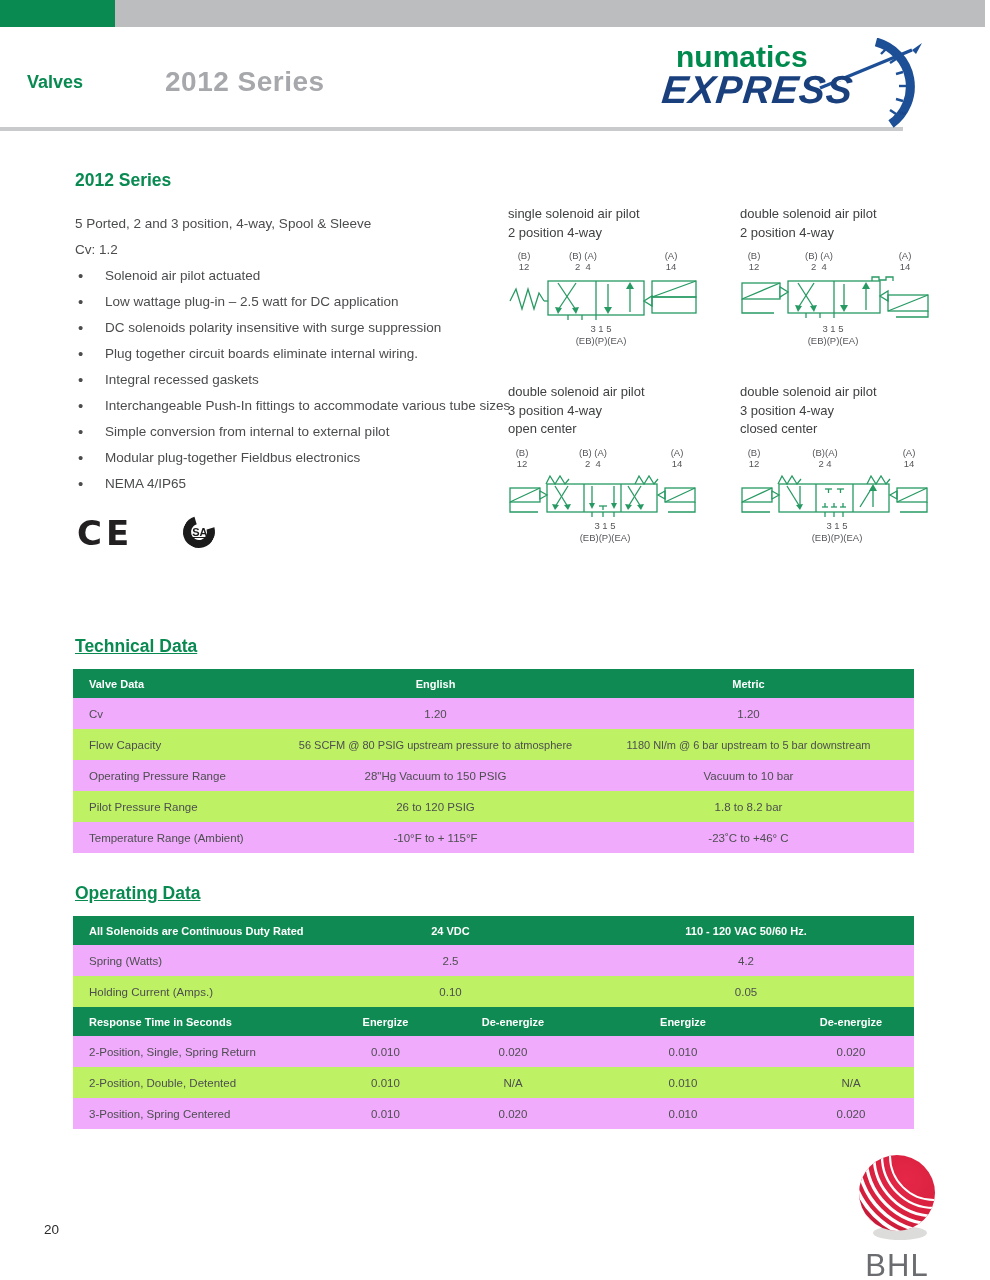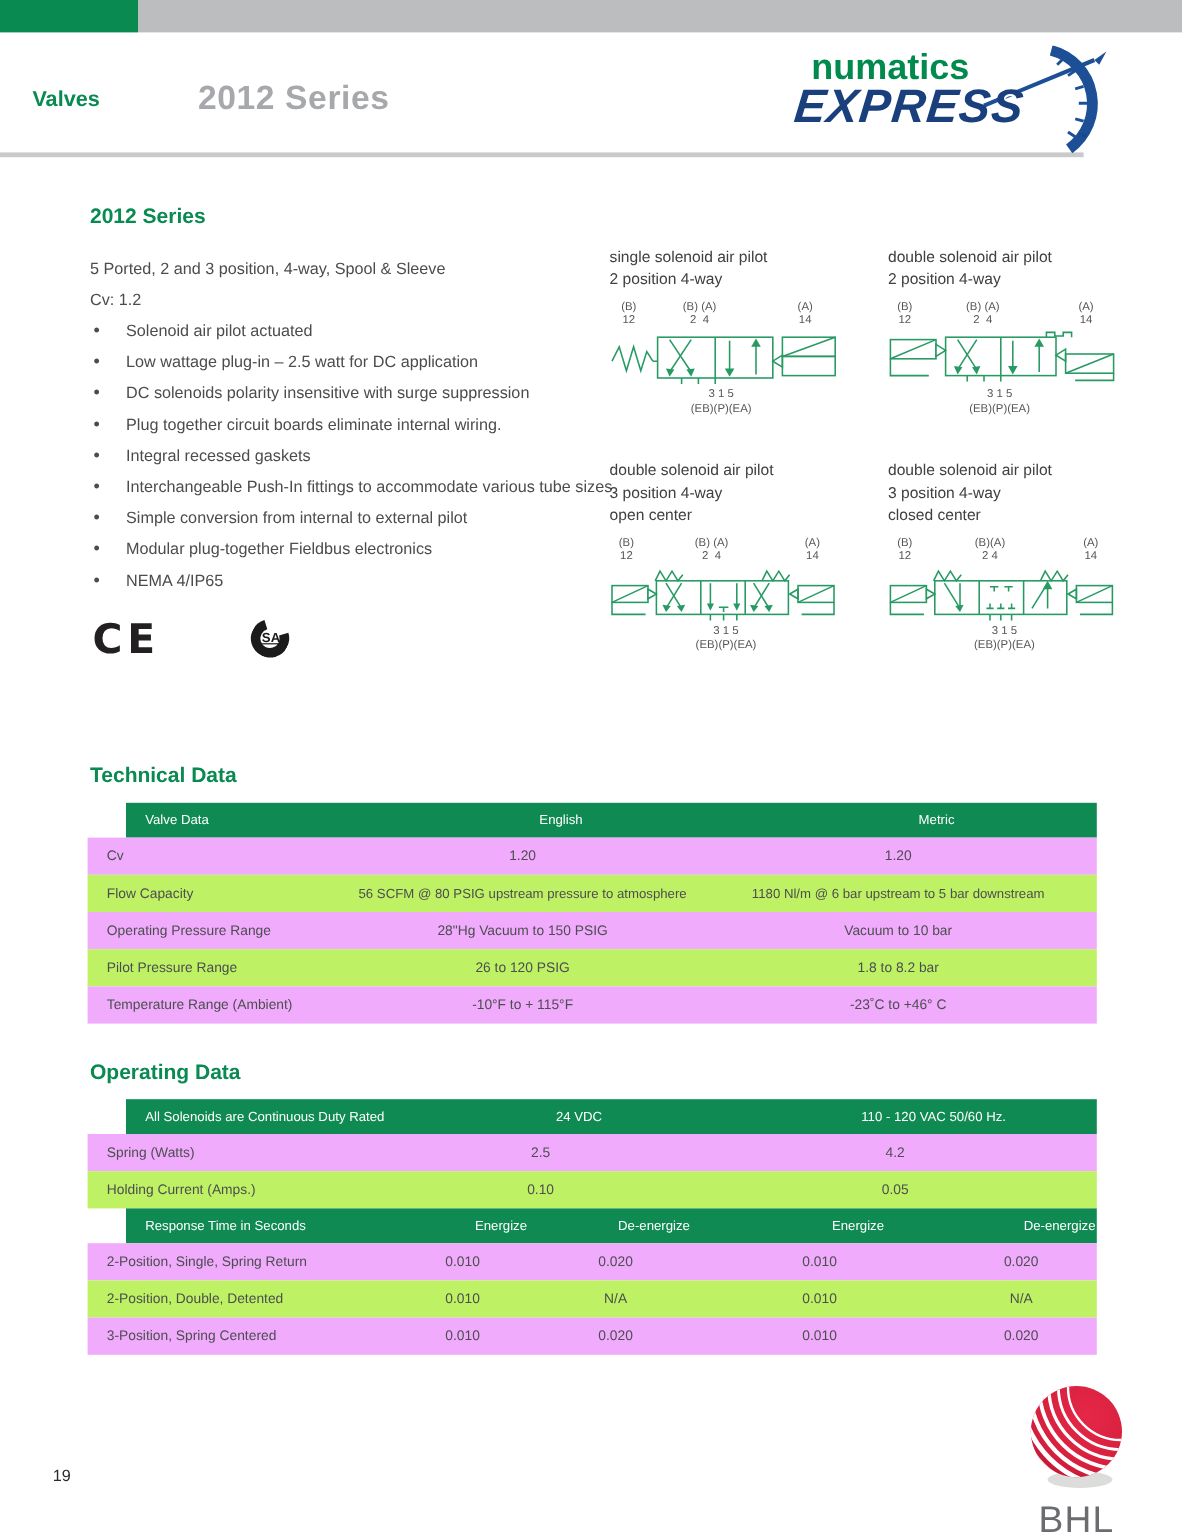--- a/index.html
+++ b/index.html
@@ -18,40 +18,40 @@
   .logo .ex{position:absolute;left:2px;top:30px;font-size:39px;font-weight:900;font-style:italic;color:#1a3f7d;
             letter-spacing:1px;transform:skewX(-6deg);z-index:2;text-shadow:1px 1px 0 #fff;}
   .logo .tm{position:absolute;left:238px;top:72px;font-size:8px;color:#1a3f7d;z-index:2;}
   
   .leftcol{position:absolute;left:75px;top:170px;width:448px;}
   .prod-h{font-size:17.5px;font-weight:bold;color:#088a51;margin:0 0 20px 0;}
   .intro{margin:0;font-size:13.5px;line-height:26px;color:#4b4c4e;}
   .feat{list-style:none;margin:0;padding:0;margin-top:0;}
   .feat li{position:relative;padding-left:30px;line-height:26px;font-size:13.5px;color:#4b4c4e;}
   .feat li::before{content:"•";position:absolute;left:3px;top:0;color:#4b4c4e;font-size:15px;}
-  .certs{display:flex;align-items:center;gap:76px;margin-top:16px;margin-left:2px;}
+  .certs{display:flex;align-items:center;gap:50px;margin-top:16px;margin-left:2px;}
   .ce{font-size:34px;font-weight:bold;color:#232021;letter-spacing:4px;font-family:"DejaVu Sans",sans-serif;}
   .csa{position:relative;width:36px;height:38px;}
   .csa .ring{position:absolute;left:0;top:2px;width:32px;height:32px;border:8px solid #1b1b1b;border-radius:50%;
              box-sizing:border-box;transform:rotate(28deg);border-top-color:transparent;}
   .csa .sa{position:absolute;left:9px;top:12px;font-size:11px;font-weight:bold;color:#1b1b1b;text-decoration:underline;}
   
   .diagrams{position:absolute;left:508px;top:205px;width:420px;display:grid;
             grid-template-columns:196px 196px;column-gap:10px;row-gap:24px;gap:36px;}
   .dg{position:relative;width:196px;}
   .dg-title{font-size:13px;line-height:18.5px;color:#3f4042;margin:0 0 8px 0;}
   .dg-ports{position:relative;height:24px;font-size:9.5px;line-height:11px;color:#55565a;}
   .pt{position:absolute;text-align:center;white-space:pre;}
   .dg-bottom{font-size:9.5px;line-height:12px;color:#55565a;text-align:center;width:130px;margin-left:28px;margin-top:2px;}
   .schem{display:block;margin-top:1px;}
   
-  .sec-h{position:absolute;font-size:17.5px;font-weight:bold;color:#088a51;}
+  .sec-h{position:absolute;font-size:17.5px;font-weight:bold;color:#088a51;text-decoration:underline;}
   .tbl{position:absolute;left:73px;width:841px;}
   .trow{display:grid;align-items:center;height:31px;font-size:11.5px;color:#4d4e50;background:#f0abfc;}
-  .trow.head{background:#0e8a52;color:#fff;font-weight:normal;height:29px;font-size:11px;margin-left:32px;}
+  .trow.head{background:#0e8a52;color:#fff;font-weight:bold;height:29px;font-size:11px;}
   .trow.stripe{background:#bef264;}
   .cols-tech{grid-template-columns:215px 295px 331px;}
   .cols-op3{grid-template-columns:250px 255px 336px;}
   .cols-op5{grid-template-columns:250px 125px 130px 210px 126px;}
   .c1{padding-left:16px;text-align:left;}
   .cc{text-align:center;}
   
   .pagenum{position:absolute;left:44px;top:1222px;font-size:13.5px;color:#2b2b2b;}
   .bhl{position:absolute;left:852px;top:1152px;width:90px;text-align:center;}
   .bhl-word{font-size:31px;font-weight:300;color:#6b6c6f;letter-spacing:1px;margin-top:2px;font-family:"Liberation Sans",sans-serif;}
@@ -348,21 +348,21 @@
     </div>
     <div class="trow cols-op5">
       <span class="c1">3-Position, Spring Centered</span>
       <span class="cc">0.010</span>
       <span class="cc">0.020</span>
       <span class="cc">0.010</span>
       <span class="cc">0.020</span>
     </div>
   </div>
 
-  <div class="pagenum">19</div>
+  <div class="pagenum">20</div>
   <div class="bhl">
     <svg width="90" height="90" viewBox="0 0 90 90">
       <defs>
         <clipPath id="bhlclip">
             <circle cx="45" cy="41" r="38"></circle>
           </clipPath>
         <radialGradient id="bhlgrad" cx="62%" cy="32%" r="80%">
           <stop offset="0%" stop-color="#e62747"></stop>
             <stop offset="70%" stop-color="#d6203e"></stop>
             <stop offset="100%" stop-color="#bb1634"></stop>

